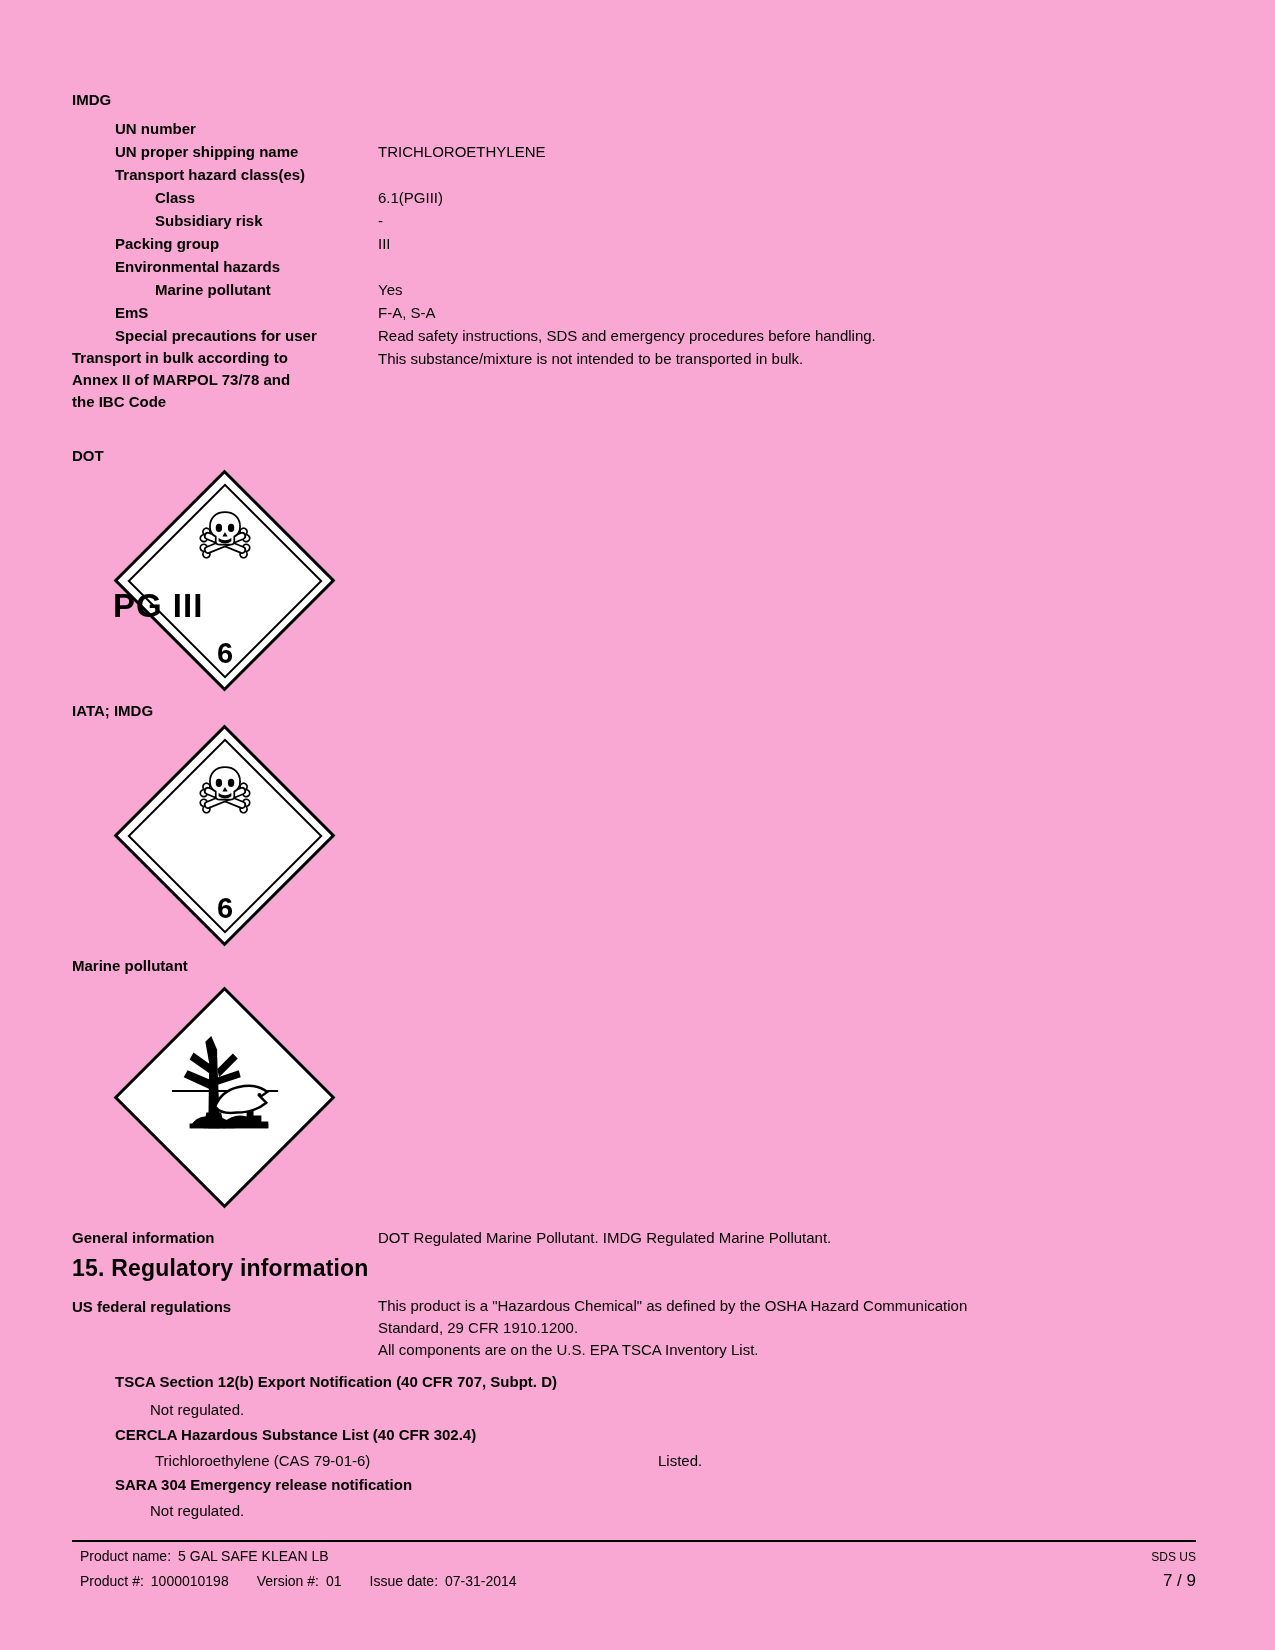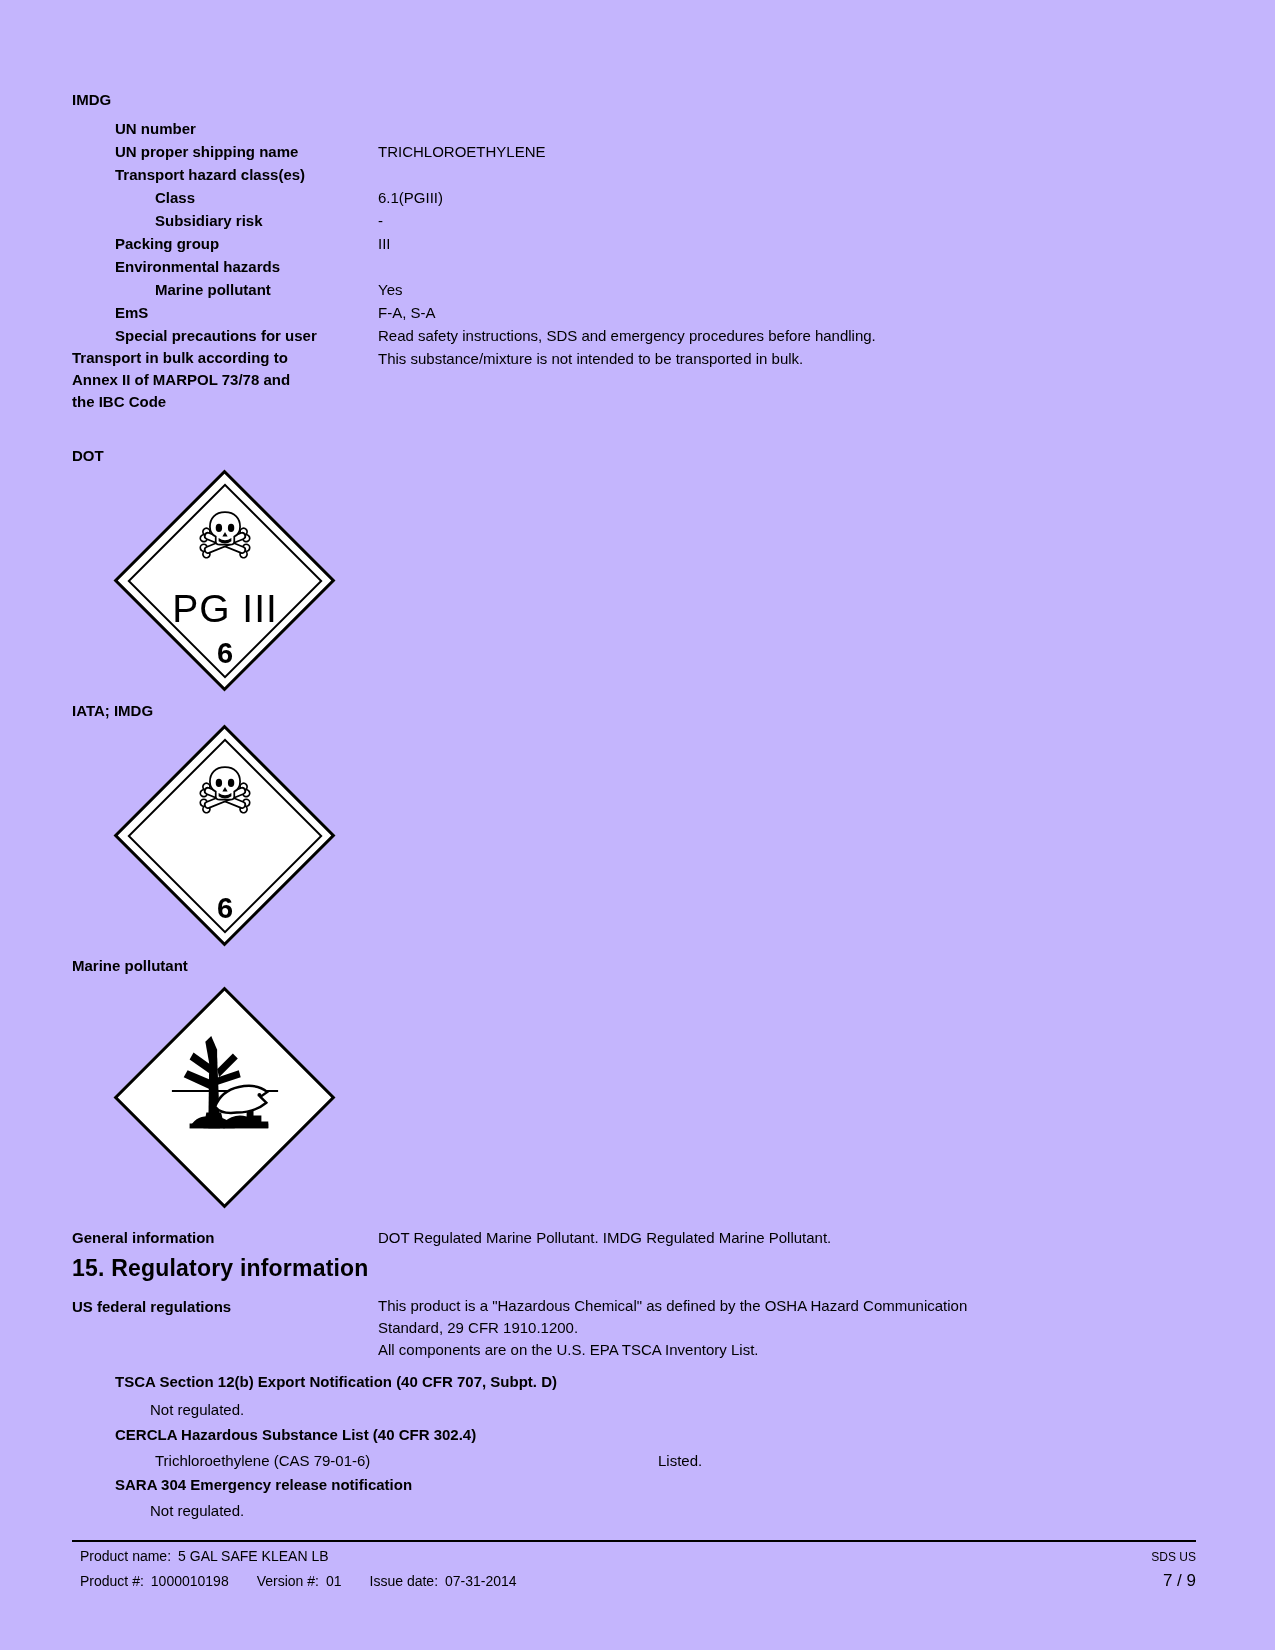--- a/index.html
+++ b/index.html
@@ -1,18 +1,18 @@
 <!DOCTYPE html>
 <html><head>
 <meta charset="utf-8">
 <style>
   html,body { margin:0; padding:0; background:#888; }
   .page {
     position:relative; width:1275px; height:1650px; margin:0 auto;
-    background:#c4b5fd; color:#000;
+    background:#f9a8d4; color:#000;
     font-family:"Liberation Sans","DejaVu Sans",sans-serif;
     font-size:15px; overflow:hidden;
   }
   
   .kv-block { position:absolute; left:72px; top:88px; width:1131px; }
   .sec-head { font-weight:bold; line-height:23px; margin-bottom:6px; }
   .row { display:grid; grid-template-columns:306px 1fr; line-height:23px; }
   .row .lab { font-weight:bold; }
   .row .val { white-space:nowrap; }
   .ind1 { padding-left:43px; }
@@ -20,22 +20,22 @@
   .bulk .lab div { line-height:22px; }
   
   .pl-block { position:absolute; left:72px; }
   .pl-head { font-weight:bold; line-height:23px; }
   .placard { position:relative; width:224px; height:224px; margin-left:41px; margin-top:2px; }
   .d-outer { position:absolute; left:33px; top:33px; width:157px; height:157px;
              transform:rotate(45deg); border:3px solid #000; box-sizing:border-box; background:#fff; }
   .d-inner { position:absolute; left:43px; top:43px; width:138px; height:138px;
              transform:rotate(45deg); border:2.5px solid #000; box-sizing:border-box; }
   .p-skull { position:absolute; left:0; right:0; top:40px; text-align:center; }
-  .p-pg  { position:absolute; left:0; right:0; top:118px; text-align:center;
-           font-size:39px; font-weight:normal; letter-spacing:1px; }
+  .p-pg  { position:absolute; left:0; right:0; top:118px; text-align:left;
+           font-size:33px; font-weight:bold; letter-spacing:1px; }
   .p-num { position:absolute; left:0; right:0; top:168px; text-align:center;
            font-size:29px; font-weight:bold; }
   .p-marine { position:absolute; left:0; right:0; top:42px; text-align:center; }
   
   .gi-row { position:absolute; left:72px; top:1226px; width:1131px; }
   
   .reg-block { position:absolute; left:72px; top:1256px; width:1131px; }
   .reg-title { font-size:23px; font-weight:bold; line-height:25px; letter-spacing:0.2px; }
   .usfed { margin-top:14px; }
   .usfed .val div { line-height:22px; white-space:nowrap; }

